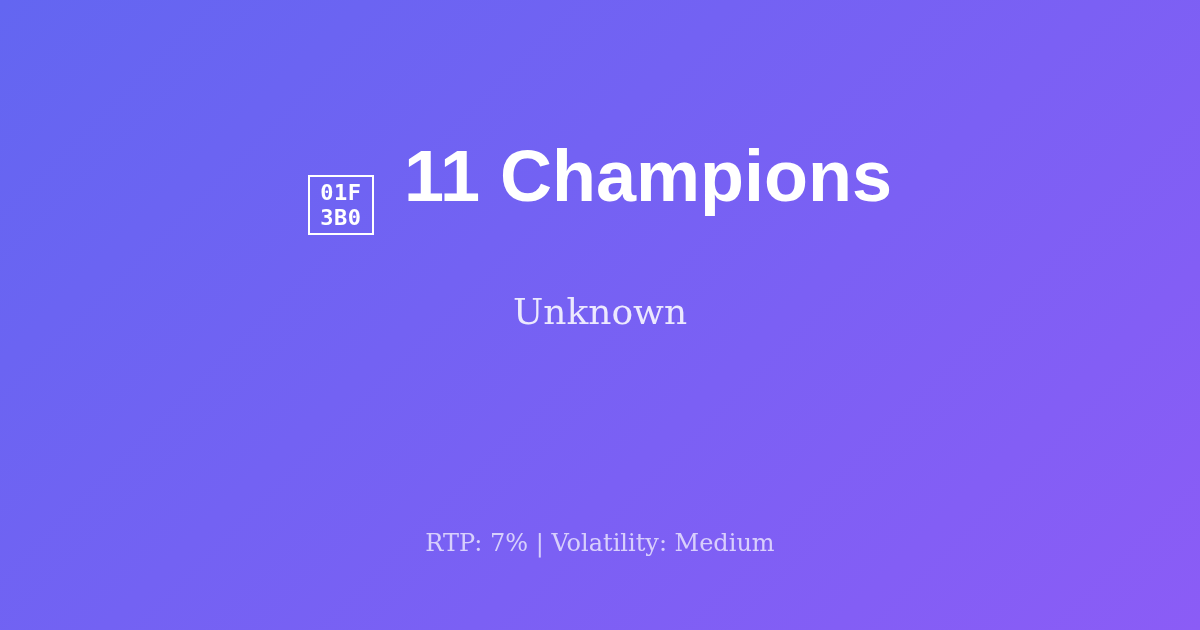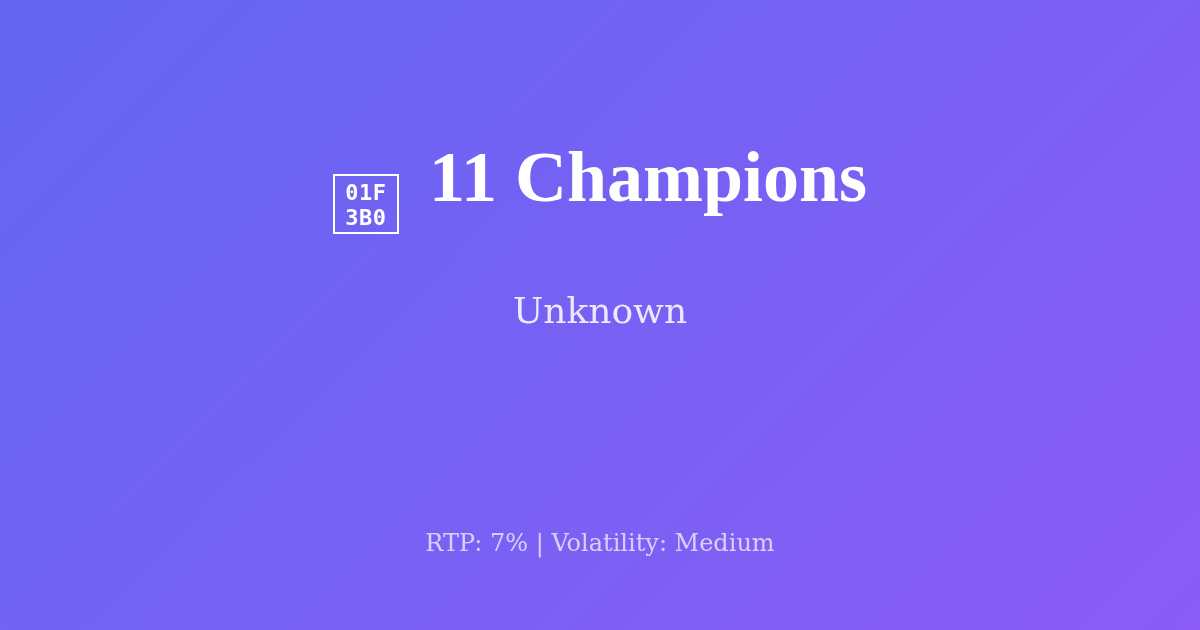--- a/index.html
+++ b/index.html
@@ -69,21 +69,21 @@
     font-family: "DejaVu Sans Mono", "Liberation Mono", monospace;
     font-weight: 700;
     font-size: 22px;
     line-height: 25px;
     letter-spacing: 0.5px;
     color: #FFFFFF;
     display: block;
   }
 
   .game-title {
-    font-family: Liberation Serif, serif;
+    font-family: Liberation Sans, sans-serif;
     font-weight: 700;
     font-size: 72px;
     line-height: 1;
     color: #FFFFFF;
     letter-spacing: 0px;
     display: inline-block;
   }
 
   .game-subtitle {
     font-family: "DejaVu Serif", "Liberation Serif", serif;

